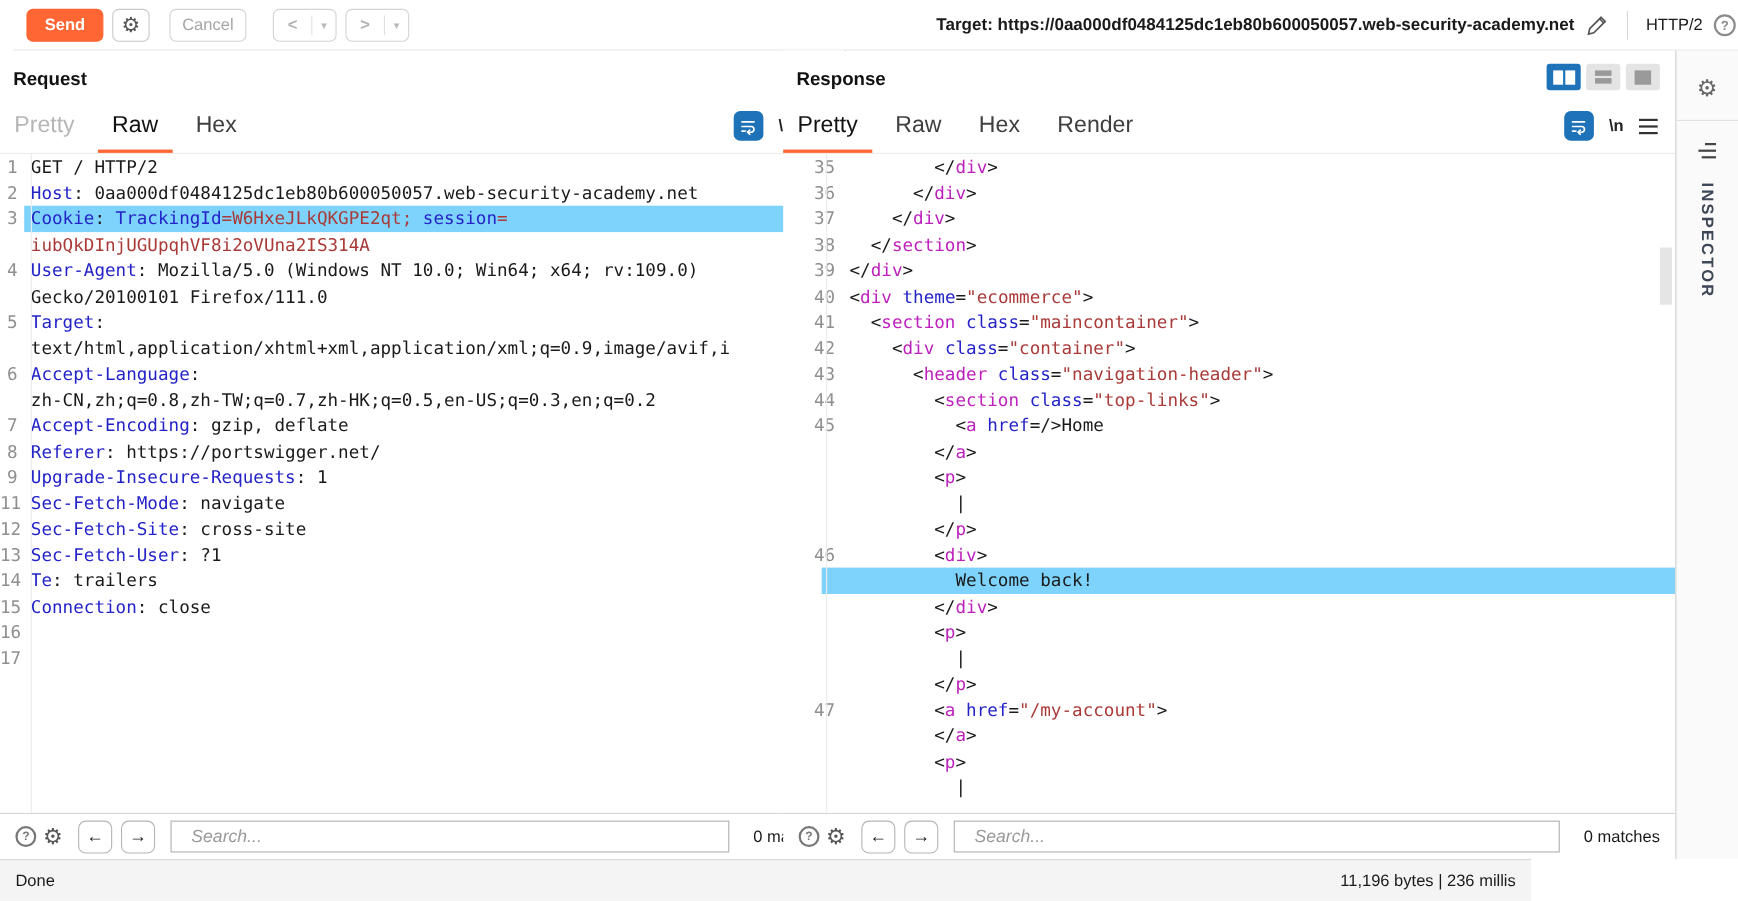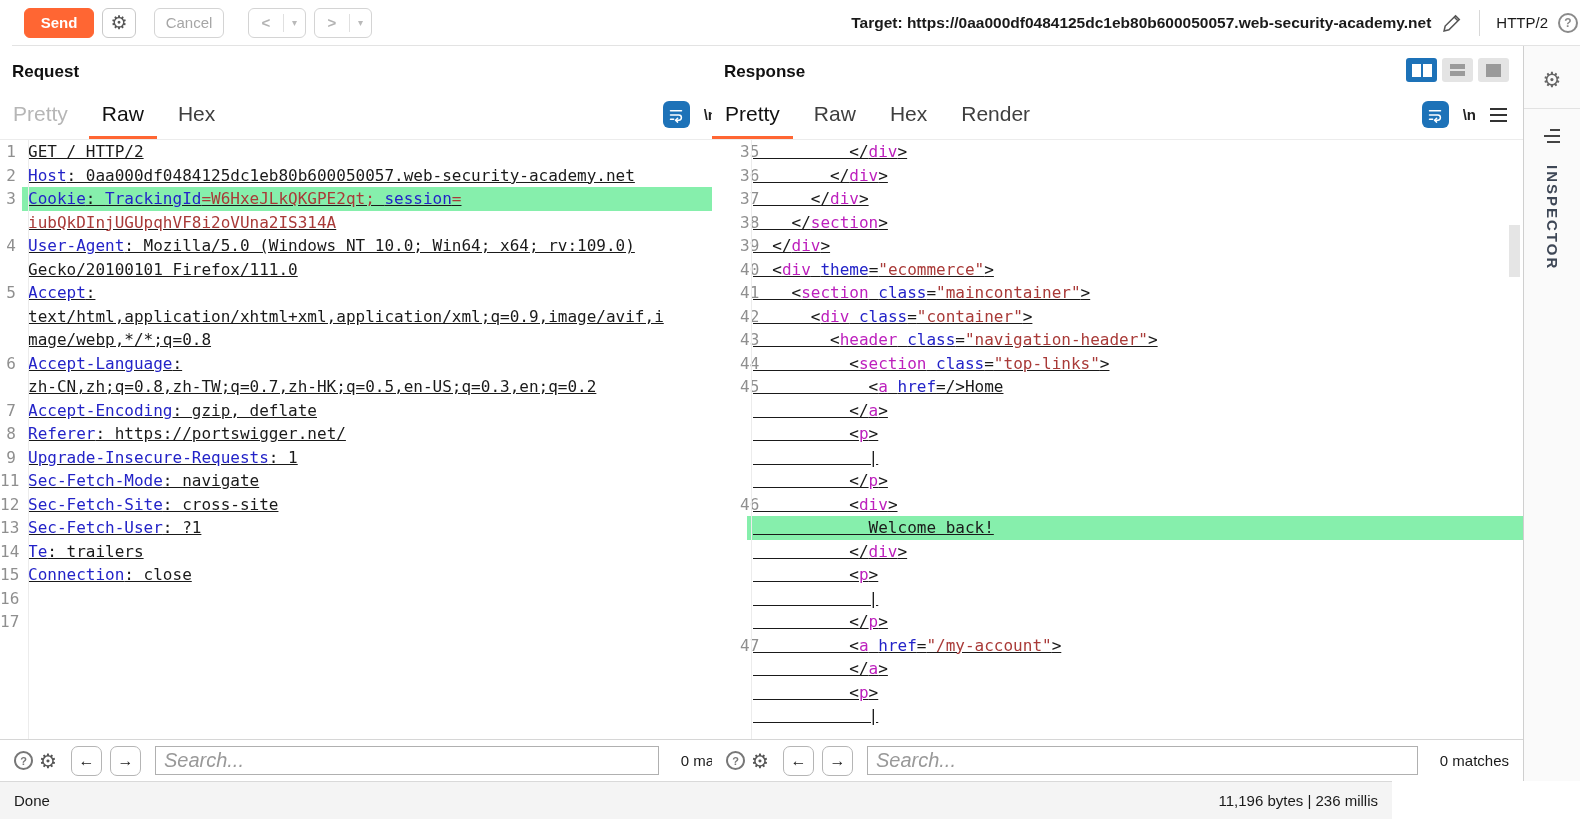--- a/index.html
+++ b/index.html
@@ -25,21 +25,21 @@
   .icon-pencil { width:22px; height:22px; display:inline-flex; }
   .v-div { width:1px; height:26px; background:#d8d8d8; margin:0 6px; }
   .proto { font-size:15px;text-align:center; }
   .help-circle { width:20px; height:20px; border:2px solid #8a8a8a; border-radius:50%;
     color:#8a8a8a; font-size:12px; font-weight:bold; display:flex; align-items:center;
     justify-content:center; }
 
   
   .main { position:absolute; left:0; top:46px; width:1580px; height:735px; }
   .panel { position:absolute; top:0; height:735px; background:#fff; }
-  .panel-request { left:0; width:769px; border-right:5px solid #4d7c0f; }
+  .panel-request { left:0; width:769px; border-right:1px solid #4d7c0f; }
   .panel-response { left:712px; width:811px; }
   .panel-head { position:relative; height:94px; border-bottom:1px solid #ececec; }
   .panel-title { position:absolute; left:12px; top:16px; font-size:17px; font-weight:bold; color:#111; }
   .tabs-row { position:absolute; left:0; bottom:0; height:48px; display:flex;
     align-items:flex-end; padding-left:0; }
   .tab { padding:0 13px 10px; margin-right:8px; font-size:21px; color:#3f3f3f;
     border-bottom:3px solid transparent; cursor:pointer; white-space:nowrap; }
   .tab.active { color:#111; border-bottom-color:var(--accent,#ff6633); }
   .tab.disabled { color:#b6b6b6; }
   .tab-icons { position:absolute; right:16px; top:55px; display:flex; align-items:center; gap:14px; }
@@ -62,38 +62,38 @@
   
   .editor { position:absolute; left:0; right:0; top:94px; bottom:42px; overflow:hidden;
     font-family:"DejaVu Sans Mono","Liberation Mono",monospace; font-size:16px; }
   .editor::before { content:""; position:absolute; top:0; bottom:0; width:1px; background:#ececec; }
   .ed-req::before { left:28px; }
   .ed-resp::before { left:39px; }
   .code-row { display:flex; height:23.5px; line-height:23.5px; }
   .ln { flex:0 0 auto; text-align:right; color:#8f8f8f; }
   .ed-req .ln { width:22px; padding-right:6px; }
   .ed-resp .ln { width:32px; padding-right:7px;padding-left:28px; }
-  .row-content { flex:1; white-space:pre; padding-left:6px;text-decoration:underline; }
-  .row-content.hl { background:#86efac; }
+  .row-content { flex:1; white-space:pre; padding-left:6px; }
+  .row-content.hl { background:#7dd3fc; }
   .c-p { color:#1a1a1a; } .c-h { color:#2323c8; } .c-a { color:#2323c8; }
   .c-v { color:#a93a38; } .c-t { color:#bd20bd; }
   .scroll-thumb { position:absolute; right:3px; top:85px; width:11px; height:52px; background:#e5e5e5; }
 
   
   .search-bar { position:absolute; left:0; right:0; bottom:0; height:42px;
     border-top:1px solid #d6d6d6; display:flex; align-items:center; padding:0 14px; gap:6px; }
   .sm-help { width:19px; height:19px; border:2px solid #777; border-radius:50%; color:#777;
     font-size:11px; font-weight:bold; display:flex; align-items:center; justify-content:center; flex:0 0 auto; }
   .sm-gear { font-size:20px; color:#555; margin-right:8px; cursor:pointer; }
   .nav-btn { width:31px; height:30px; border:1px solid #b5b5b5; border-radius:7px; background:#fff;
     font-size:16px; color:#222; display:flex; align-items:center; justify-content:center;
     cursor:pointer; flex:0 0 auto; }
   .nav-btn + .nav-btn { margin-left:2px; }
   .search-input { flex:1; height:29px; margin-left:8px; border:1px solid #b0b0b0;
-    font-size:20px; padding:0 8px; color:#333; font-family:"Liberation Sans",sans-serif; }
+    font-size:16px; padding:0 18px; color:#333; font-family:"Liberation Sans",sans-serif; }
   .search-input::placeholder { color:#999; font-style:italic; }
   .match-count { font-size:15px; color:#1a1a1a; margin-left:16px; white-space:nowrap; }
 
   
   .sidebar { position:absolute; left:1523px; top:0; width:57px; height:735px;
     background:#fafafa; border-left:1px solid #cfcfcf; display:flex; flex-direction:column;
     align-items:center; }
   .sb-gear { font-size:21px; color:#666; margin-top:22px; cursor:pointer; }
   .sb-div { width:100%; height:1px; background:#e2e2e2; margin-top:16px; }
   .sb-collapse { margin-top:20px; display:flex; flex-direction:column; align-items:flex-end; gap:4px; cursor:pointer; }
@@ -187,29 +187,25 @@
         <div class="code-row">
           <span class="ln">4</span>
           <span class="row-content"><span class="c-h">User-Agent</span><span class="c-p">: Mozilla/5.0 (Windows NT 10.0; Win64; x64; rv:109.0)</span></span>
         </div>
         <div class="code-row">
           <span class="ln"></span>
           <span class="row-content"><span class="c-p">Gecko/20100101 Firefox/111.0</span></span>
         </div>
         <div class="code-row">
           <span class="ln">5</span>
-          <span class="row-content"><span class="c-h">Accept</span><span class="c-p">:</span></span>
+          <span class="row-content"><span class="c-h">Target</span><span class="c-p">:</span></span>
         </div>
         <div class="code-row">
           <span class="ln"></span>
           <span class="row-content"><span class="c-p">text/html,application/xhtml+xml,application/xml;q=0.9,image/avif,i</span></span>
-        </div>
-        <div class="code-row">
-          <span class="ln"></span>
-          <span class="row-content"><span class="c-p">mage/webp,*/*;q=0.8</span></span>
         </div>
         <div class="code-row">
           <span class="ln">6</span>
           <span class="row-content"><span class="c-h">Accept-Language</span><span class="c-p">:</span></span>
         </div>
         <div class="code-row">
           <span class="ln"></span>
           <span class="row-content"><span class="c-p">zh-CN,zh;q=0.8,zh-TW;q=0.7,zh-HK;q=0.5,en-US;q=0.3,en;q=0.2</span></span>
         </div>
         <div class="code-row">

